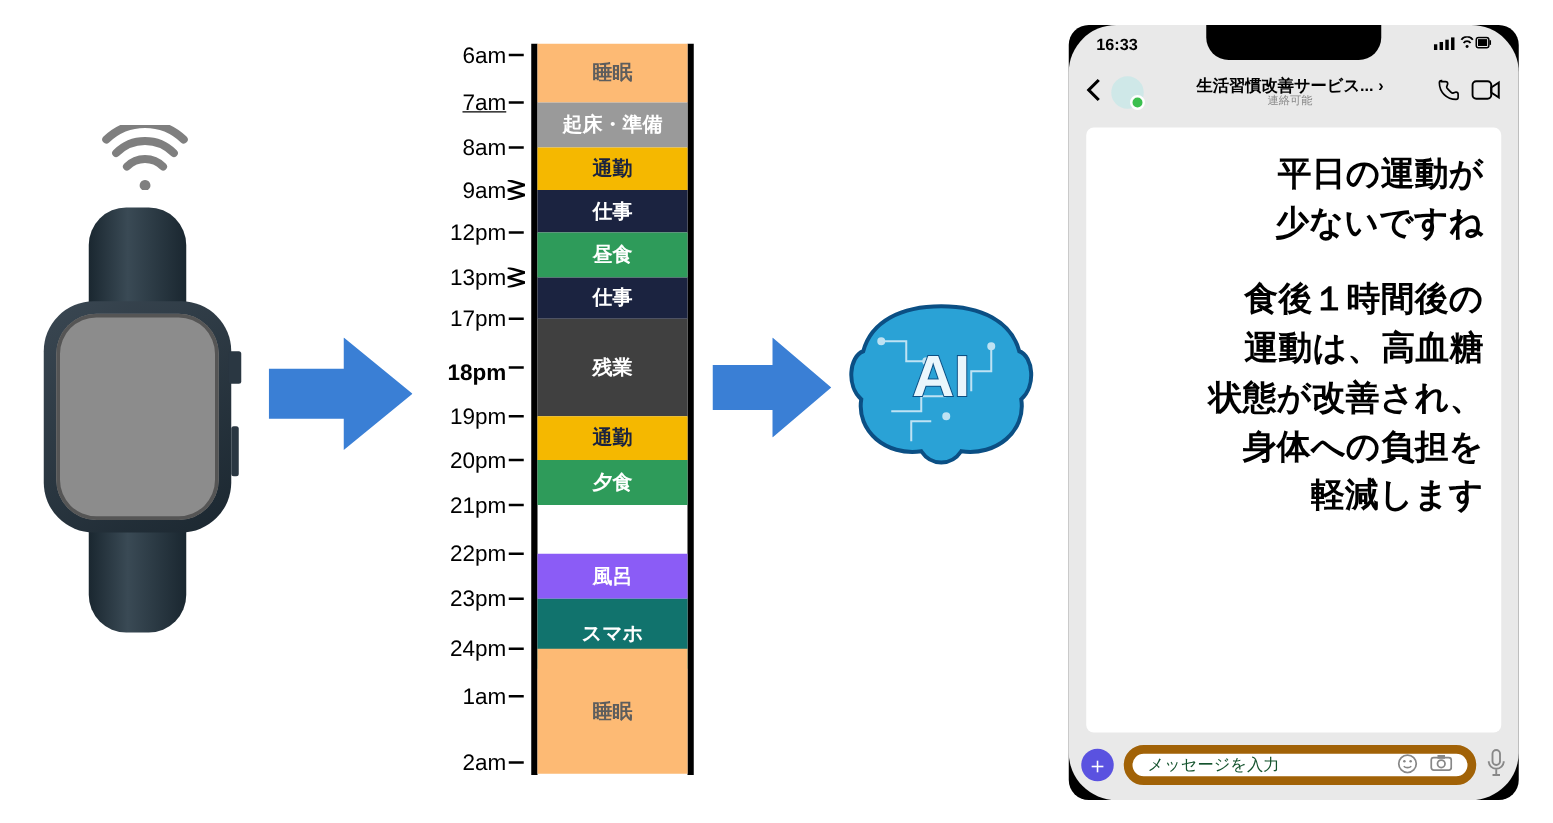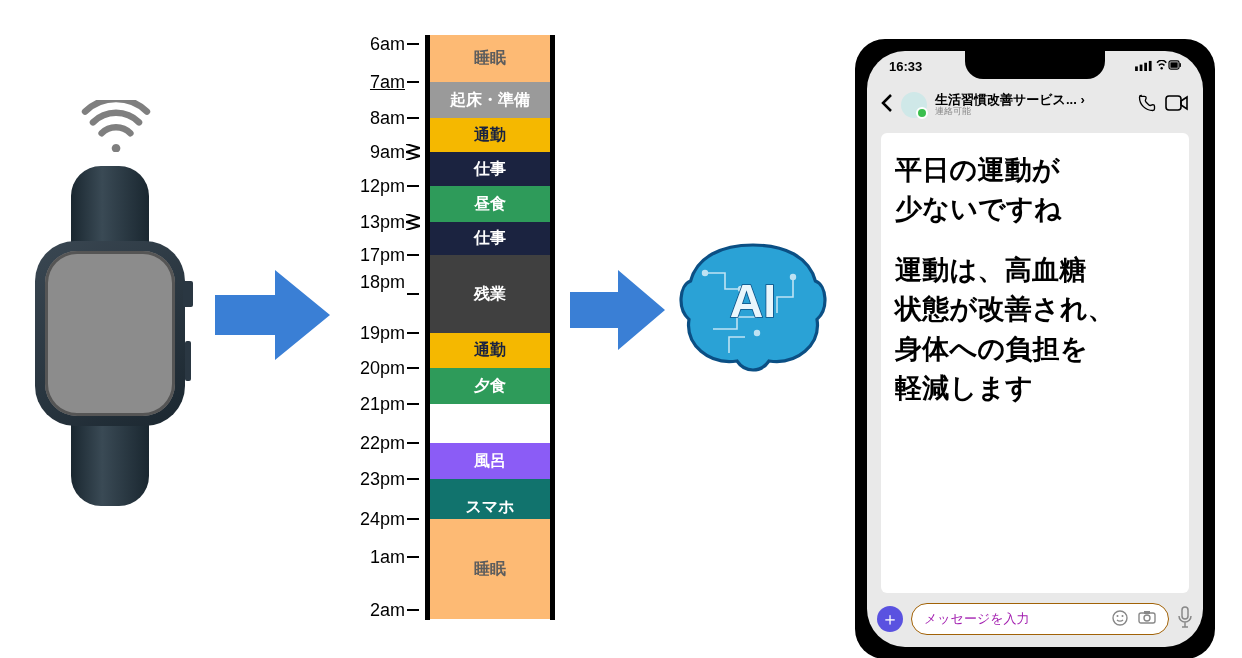--- a/index.html
+++ b/index.html
@@ -37,37 +37,37 @@
   .tv      { background:#11736d; color:#fff; }
   .bath    { background:#8b5cf6; color:#fff; }
   .phonet  { background:#11736d; color:#fff; }
 
   
   .brain { position:absolute; left:673px; top:230px; width:160px; height:150px; }
   .brain svg { width:100%; height:100%; }
 
   
   .phone-zone { position:absolute; left:855px; top:20px; width:360px; height:620px; }
-  .phone { width:100%; height:100%; background:#000; border-radius:30px; padding:12px;margin-top:19px; }
+  .phone { width:100%; height:100%; background:#000; border-radius:16px; padding:0; }
   .phone-screen { width:100%; height:100%; background:#e9e9e9; border-radius:38px; position:relative; overflow:hidden; }
   .notch { position:absolute; top:0; left:50%; transform:translateX(-50%); width:140px; height:28px; background:#000; border-radius:0 0 18px 18px; z-index:3; }
   .status { position:absolute; top:8px; left:0; right:0; display:flex; justify-content:space-between; padding:0 22px; font-size:13px; font-weight:700; z-index:2; }
   .status-icons svg { height:11px; }
-  .chat-header { position:absolute; top:34px; left:0; right:0; height:40px; display:flex; align-items:center; padding:0 14px; gap:8px; }
+  .chat-header { position:absolute; top:34px; left:0; right:0; height:40px; display:flex; align-items:center; padding:0 14px; gap:8px;text-align:center; }
   .back svg { width:12px; height:18px; }
   .avatar { width:26px; height:26px; border-radius:50%; background:#cfe8e8; position:relative; }
   .avatar::after{content:""; position:absolute; right:-1px; bottom:-1px; width:8px; height:8px; background:#3bbf4e; border:2px solid #fff; border-radius:50%; }
   .title-area { flex:1; line-height:1.1; }
   .title-area .t1 { font-size:13px; font-weight:700; }
   .title-area .t2 { font-size:9px; color:#888; }
   .hicon { color:#333; }
-  .message { position:absolute; top:82px; left:14px; right:14px; bottom:54px; background:#fff; border-radius:6px; padding:18px 14px; font-size:27px; font-weight:800; line-height:1.45; letter-spacing:0.01em; color:#000;}
+  .message { position:absolute; top:82px; left:14px; right:14px; bottom:54px; background:#fff; border-radius:6px; padding:18px 14px; font-size:27px; font-weight:800; line-height:1.45; letter-spacing:0.01em; color:#000;text-align:right;}
   .input-bar { position:absolute; bottom:8px; left:10px; right:10px; height:40px; display:flex; align-items:center; gap:8px; }
   .plus { width:26px; height:26px; border-radius:50%; background:#5a52e0; color:#fff; display:flex; align-items:center; justify-content:center; font-size:18px;}
-  .msg-pill { flex:1; height:32px; background:#fff; border:1px solid #a16207; border-radius:16px; display:flex; align-items:center; padding:0 12px; color:#a21caf; font-size:13px; }
+  .msg-pill { flex:1; height:32px; background:#fff; border:7px solid #a16207; border-radius:16px; display:flex; align-items:center; padding:0 12px; color:#14532d; font-size:13px; }
   .pill-icons { display:flex; gap:10px; color:#888; }
 </style>
 </head>
 <body>
 
 <div class="watch-zone">
   <div class="wifi">
     <svg viewBox="0 0 100 70">
       <path d="M50 60 a6 6 0 1 0 0.1 0" fill="#7f7f7f"></path>
       <path d="M30 45 a28 28 0 0 1 40 0" stroke="#7f7f7f" stroke-width="9" fill="none" stroke-linecap="round"></path>
@@ -141,21 +141,21 @@
         <polyline points="0,0 14,4 0,8 14,12 0,16" fill="none" stroke="#000" stroke-width="2"></polyline>
       </svg></div>
     <div class="tick" style="top: 141px;">12pm</div>
     <div class="dash" style="top: 150px;"></div>
     <div class="tick" style="top: 177px;">13pm</div>
     <div class="zig" style="top: 179px;"><svg width="14" height="16">
         <polyline points="0,0 14,4 0,8 14,12 0,16" fill="none" stroke="#000" stroke-width="2"></polyline>
       </svg></div>
     <div class="tick" style="top: 210px;">17pm</div>
     <div class="dash" style="top: 219px;"></div>
-    <div class="tick" style="top: 237px;">18pm</div>
+    <div class="tick" style="top: 253px; font-weight: bold;">18pm</div>
     <div class="dash" style="top: 258px;"></div>
     <div class="tick" style="top: 288px;">19pm</div>
     <div class="dash" style="top: 297px;"></div>
     <div class="tick" style="top: 323px;">20pm</div>
     <div class="dash" style="top: 332px;"></div>
     <div class="tick" style="top: 359px;">21pm</div>
     <div class="dash" style="top: 368px;"></div>
     <div class="tick" style="top: 398px;">22pm</div>
     <div class="dash" style="top: 407px;"></div>
     <div class="tick" style="top: 434px;">23pm</div>
@@ -233,20 +233,21 @@
               <rect x="1" y="2" width="15" height="14" rx="3" fill="none" stroke="#000" stroke-width="1.6"></rect>
               <path d="M16 7 l6-4 v12 l-6-4z" fill="none" stroke="#000" stroke-width="1.6"></path>
             </svg>
         </span>
       </div>
 
       <div class="message">
         <div>平日の運動が</div>
         <div>少ないですね</div>
         <div style="height:22px"></div>
+        <div>食後１時間後の</div>
         <div>運動は、高血糖</div>
         <div>状態が改善され、</div>
         <div>身体への負担を</div>
         <div>軽減します</div>
       </div>
 
       <div class="input-bar">
         <div class="plus">＋</div>
         <div class="msg-pill">
           <span>メッセージを入力</span>

